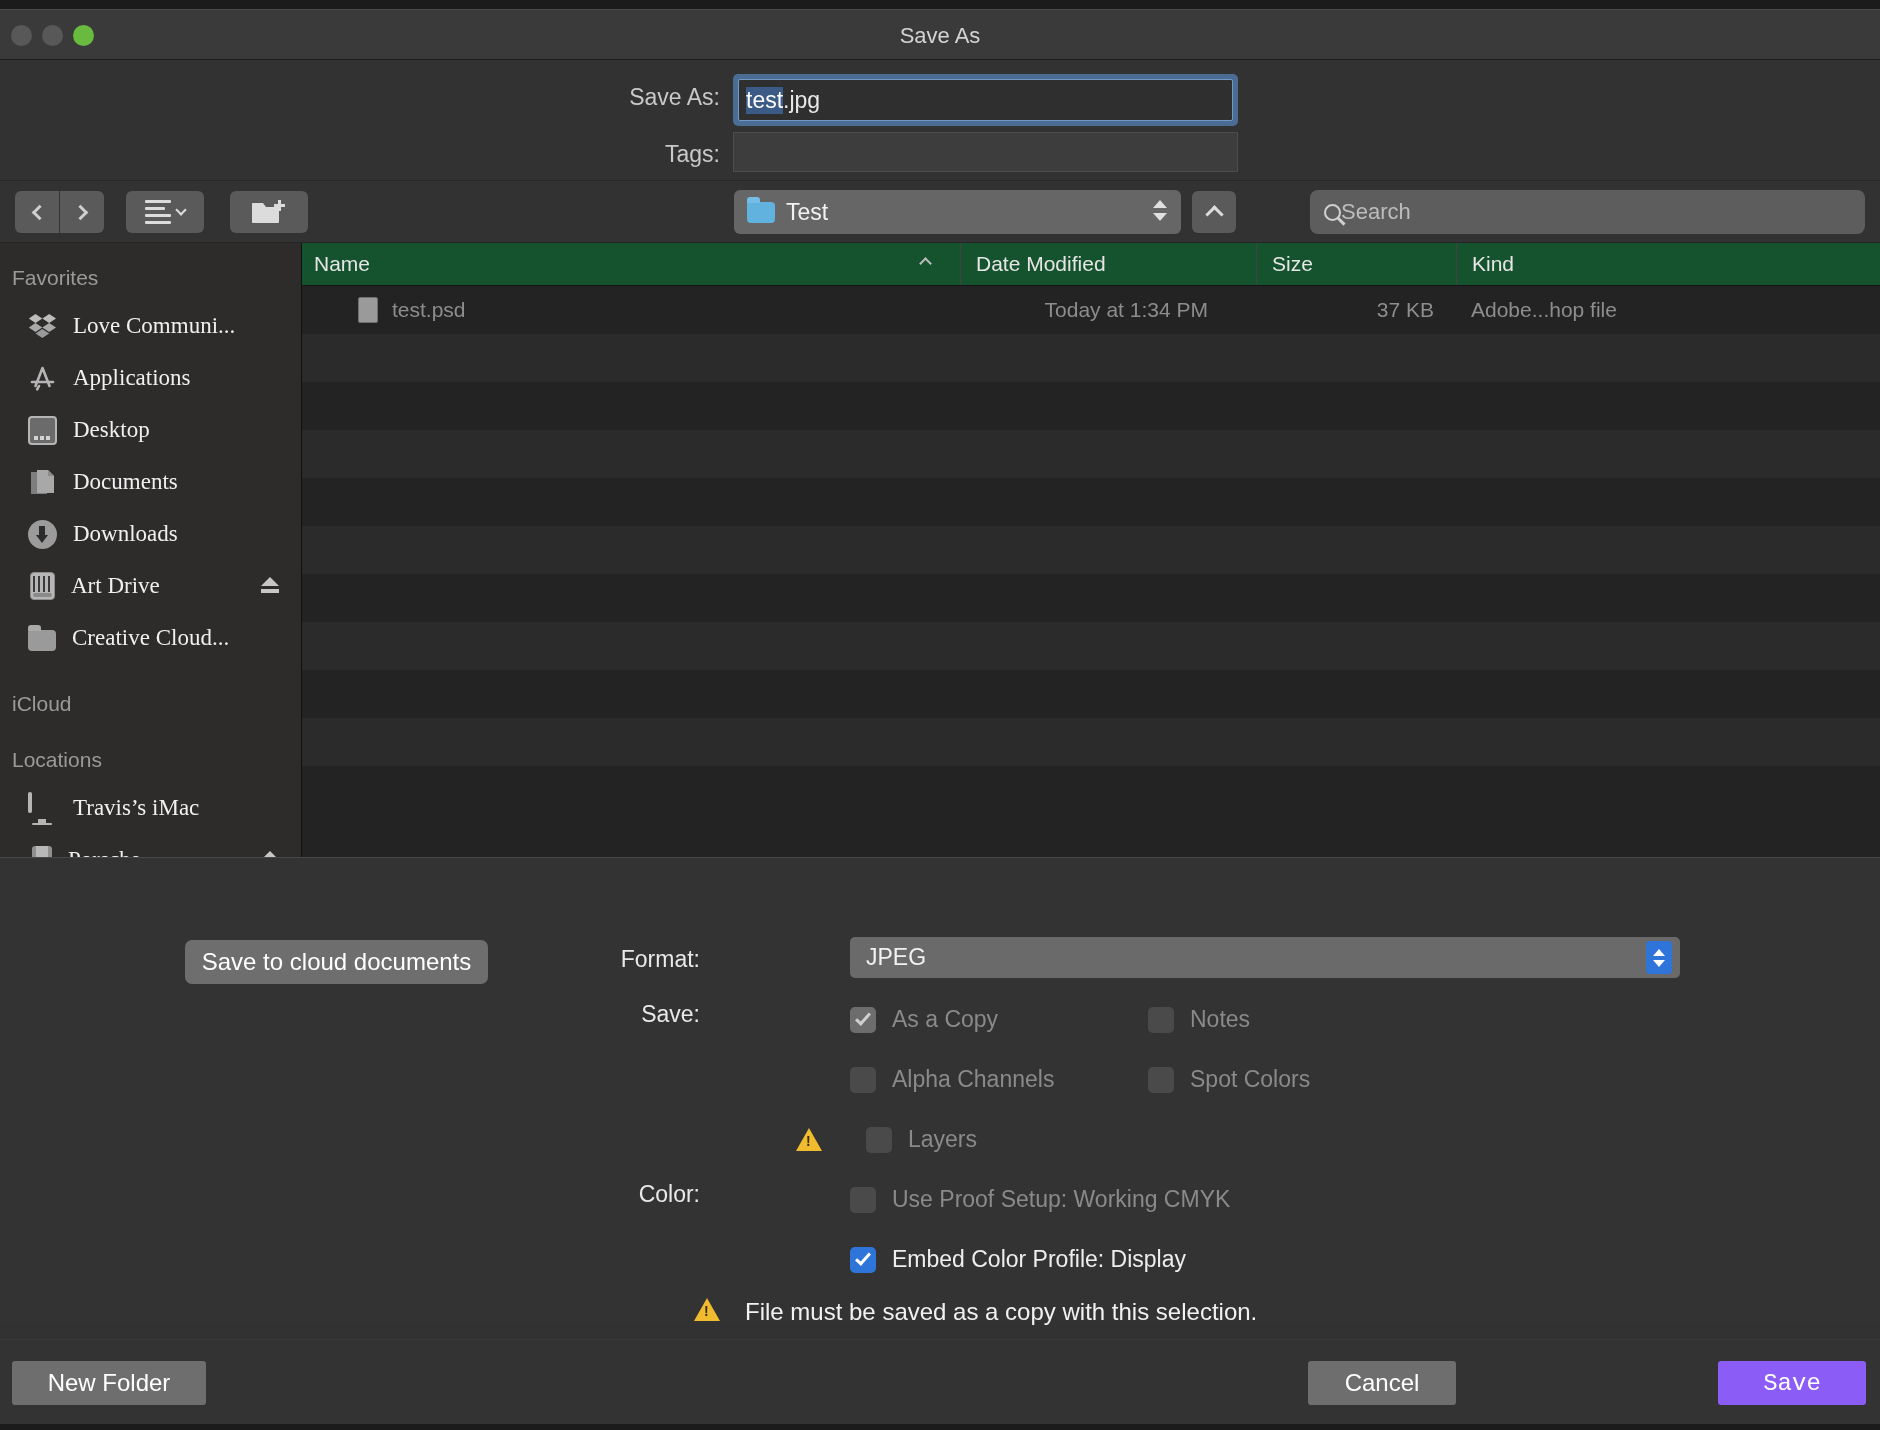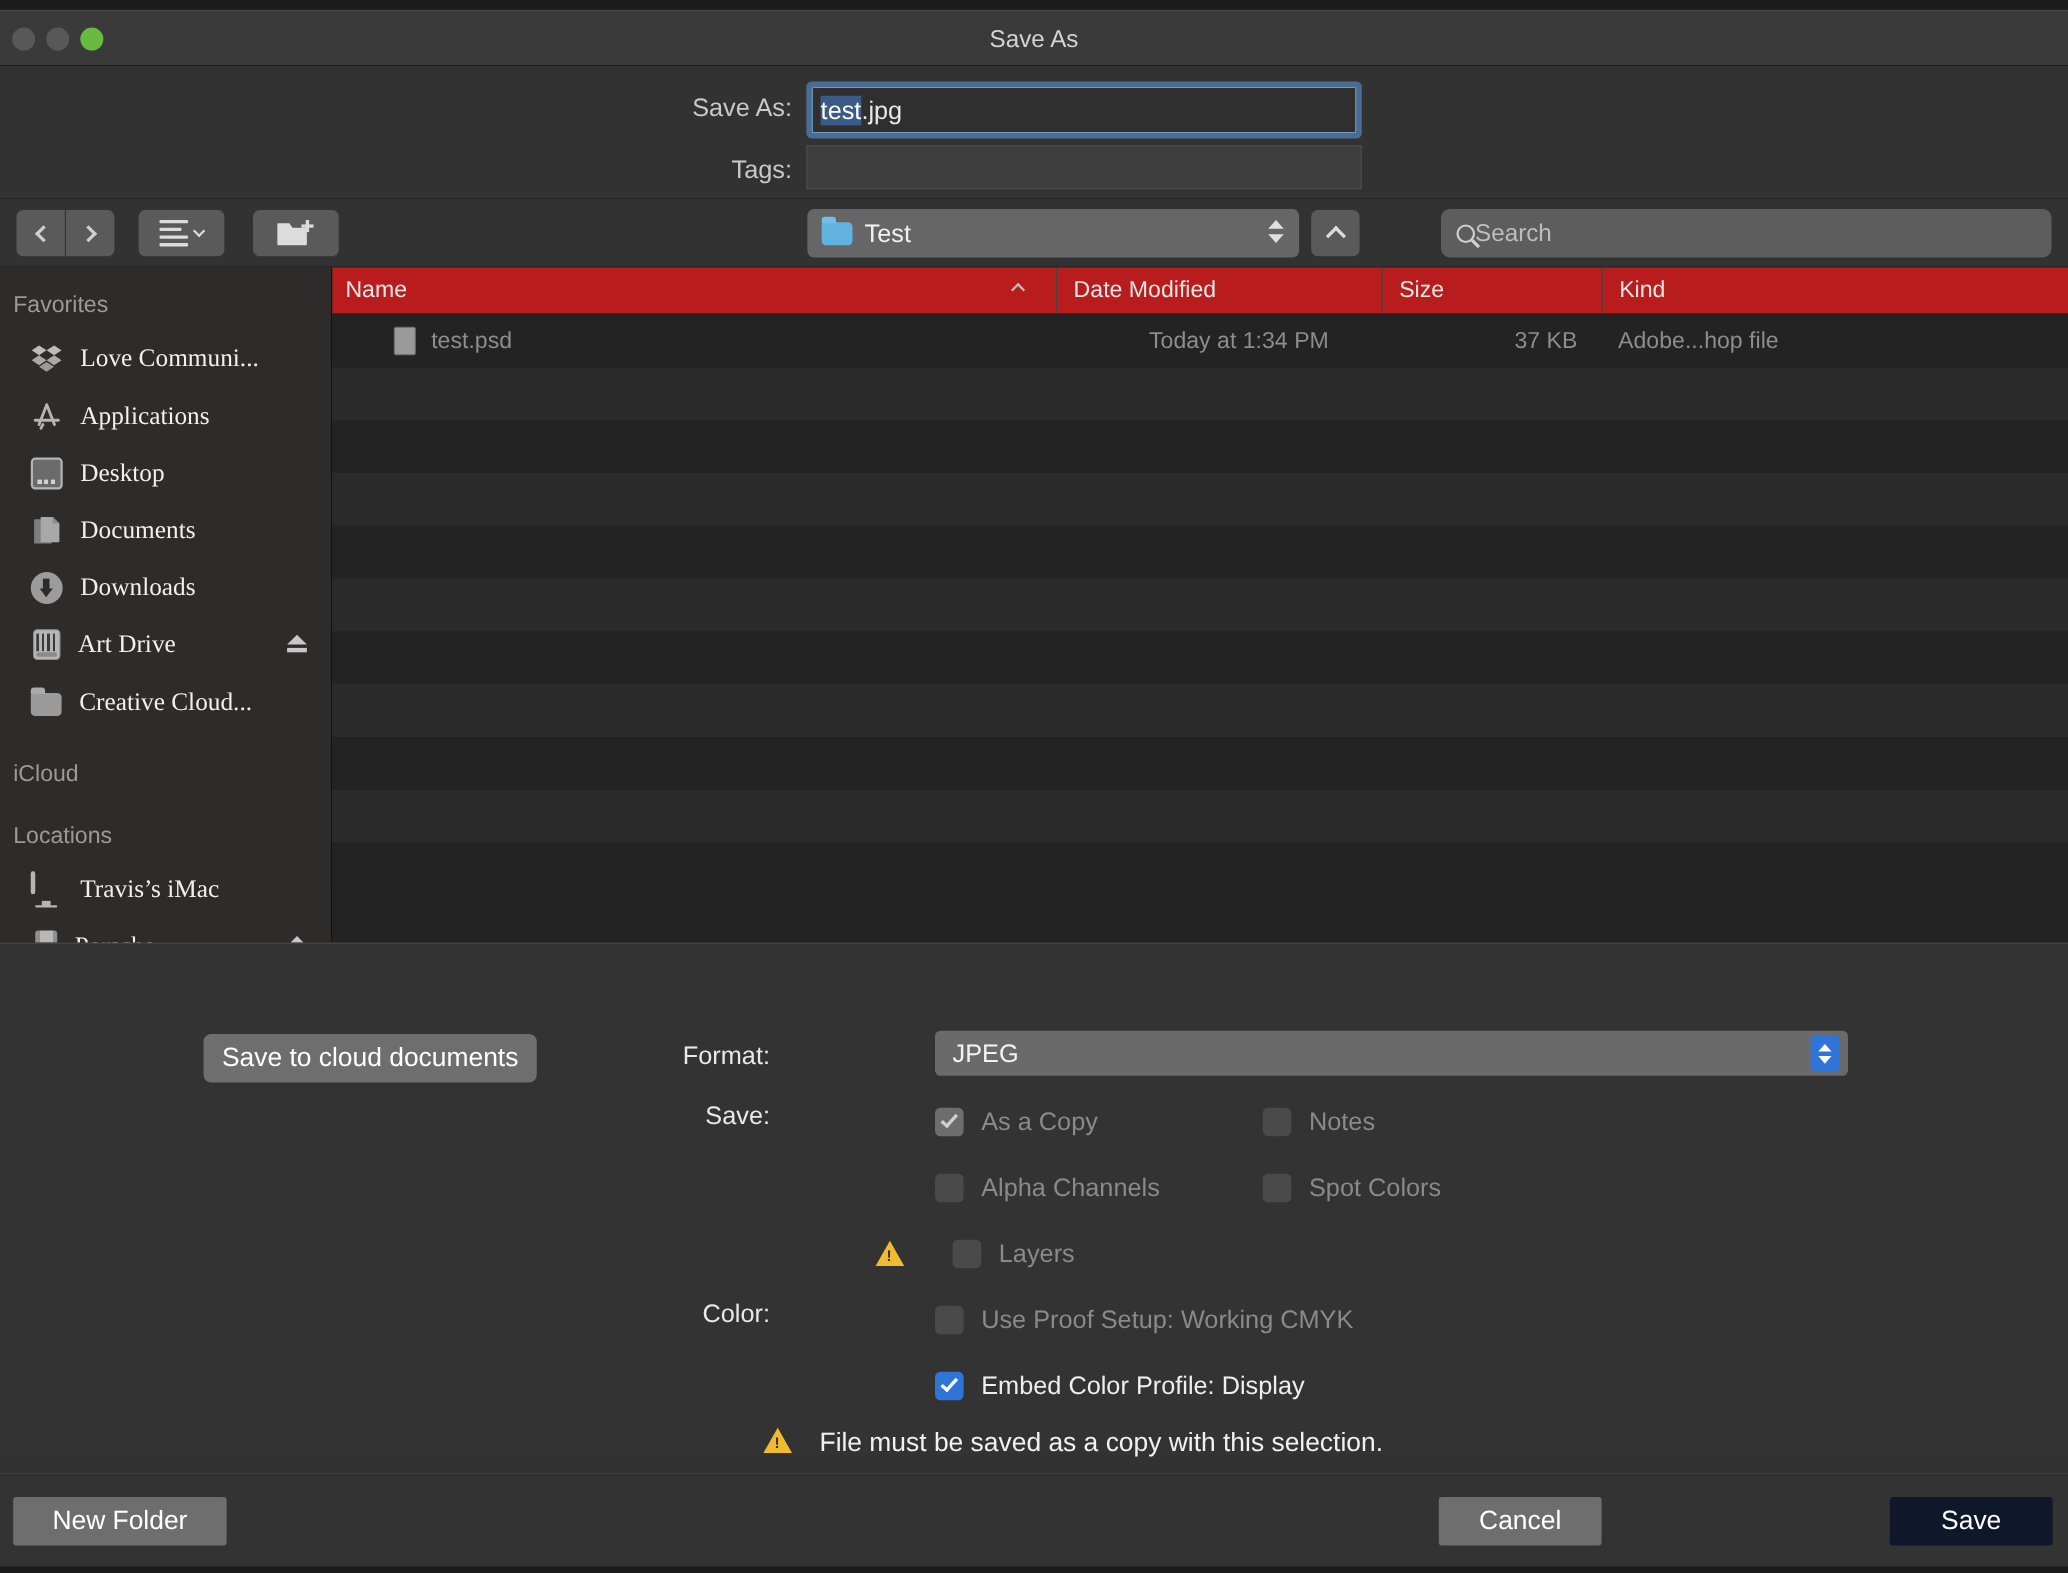--- a/index.html
+++ b/index.html
@@ -261,21 +261,21 @@
   }
   .ico-usb:after {
     content: ''; position: absolute; left: 2px; bottom: 2px; right: 2px;
     height: 7px; border: 1.5px solid #777; border-radius: 1px;
   }
 
   
   #filelist { flex: 1; position: relative; background: #232323; overflow: hidden; }
   #list-header {
     display: flex; height: 43px;
-    background: #b91c1c;
+    background: #14532d;
     border-bottom: 1px solid #151515;
     align-items: center;
     text-align: center;
   }
   .col-name { width: 658px; position: relative; padding-left: 12px; }
   .col-date { width: 296px; position: relative; padding-left: 15px; }
   .col-size { width: 200px; position: relative; padding-left: 15px; }
   .col-kind { width: 220px; position: relative; padding-left: 15px; }
   #list-header > div { font-size: 21px; color: #e6e6e6; height: 100%; display: flex; align-items: center; }
   #list-header > div + div { border-left: 1px solid #434343; }
@@ -388,21 +388,21 @@
     border-top: 1px solid #3c3c3c;
   }
   .ft-btn {
     position: absolute; top: 21px;
     height: 44px; border-radius: 3px;
     display: flex; align-items: center; justify-content: center;
     font-size: 24px;
   }
   #newfolder-ft { left: 12px; width: 194px; background: #6e6e6e; color: #ffffff; }
   #cancel-btn   { right: 424px; width: 148px; background: #6e6e6e; color: #ffffff; }
-  #save-btn     { right: 14px;  width: 148px; background: #0f172a; color: #ffffff; }
+  #save-btn     { right: 14px;  width: 148px; background: #8b5cf6; color: #ffffff; font-family: Liberation Mono, monospace; }
 </style>
 </head>
 <body>
 
 <div id="window">
 
   <div id="titlebar">
     <div class="traffic tl-close"></div>
     <div class="traffic tl-min"></div>
     <div class="traffic tl-zoom"></div>

